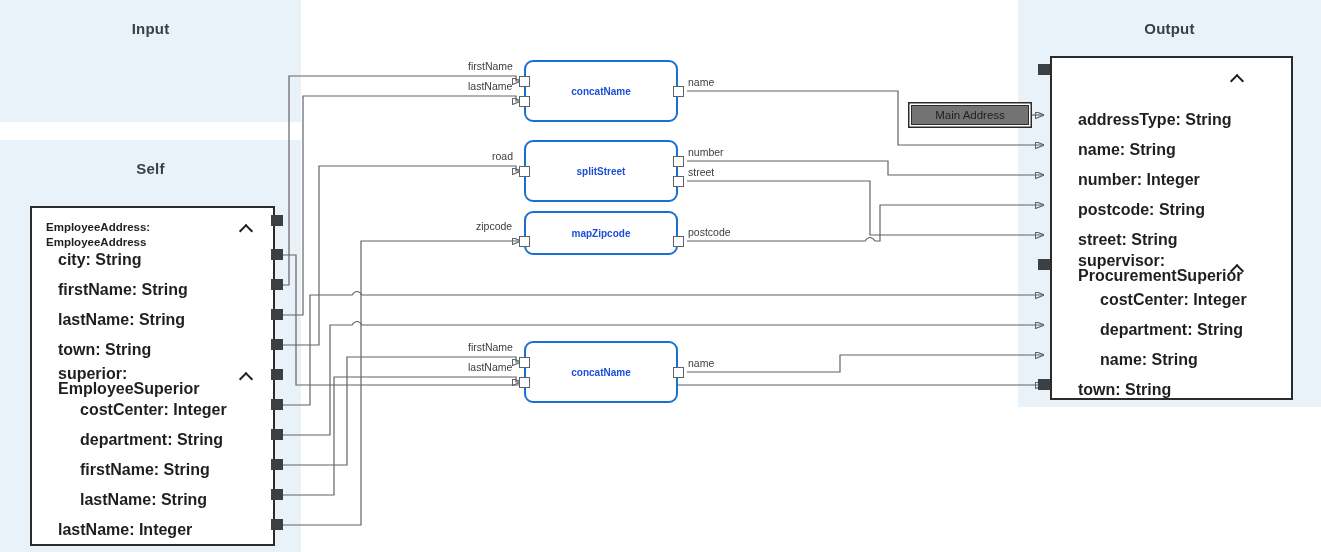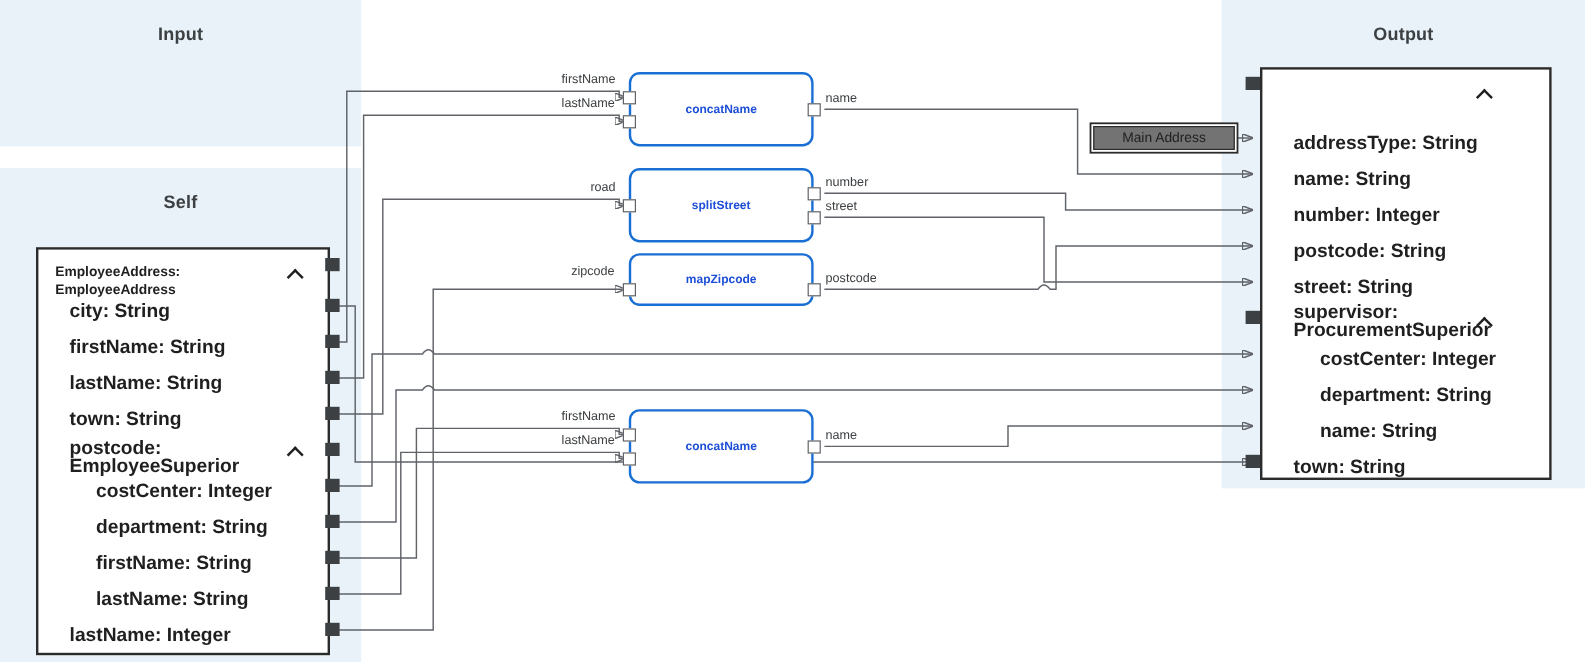--- a/index.html
+++ b/index.html
@@ -135,21 +135,21 @@
 
   <div class="objnode" style="left:30px;top:206px;width:245px;height:340px;">
     <div class="obj-hdr" style="top:12px;">EmployeeAddress:
 EmployeeAddress</div>
     <div class="chev" style="left:208px;top:14px;"></div>
 
     <div class="obj-row lvl1" style="top:43px;">city: String</div>
     <div class="obj-row lvl1" style="top:73px;">firstName: String</div>
     <div class="obj-row lvl1" style="top:103px;">lastName: String</div>
     <div class="obj-row lvl1" style="top:133px;">town: String</div>
-    <div class="obj-row lvl1" style="top:158px;white-space:pre-line;line-height:15px;">postcode:
+    <div class="obj-row lvl1" style="top:158px;white-space:pre-line;line-height:15px;">superior:
 EmployeeSuperior</div>
     <div class="chev" style="left:208px;top:162px;"></div>
     <div class="obj-row lvl2" style="top:193px;">costCenter: Integer</div>
     <div class="obj-row lvl2" style="top:223px;">department: String</div>
     <div class="obj-row lvl2" style="top:253px;">firstName: String</div>
     <div class="obj-row lvl2" style="top:283px;">lastName: String</div>
     <div class="obj-row lvl1" style="top:313px;">lastName: Integer</div>
   </div>
 
   <div class="port-sq" style="left:271px;top:215px;"></div>

